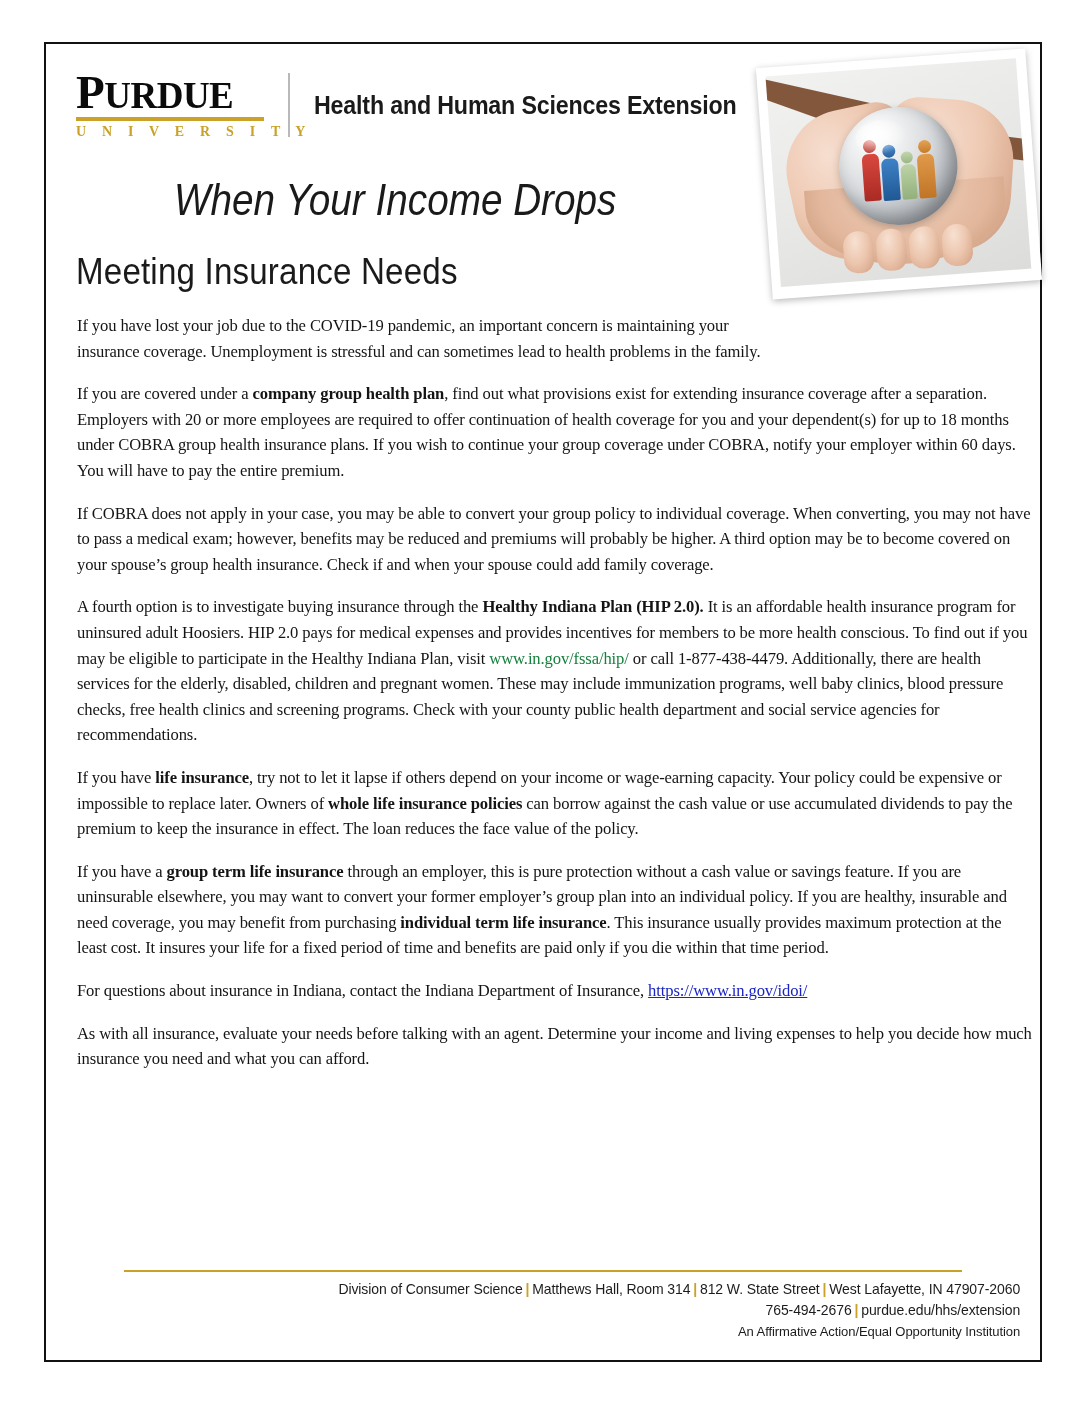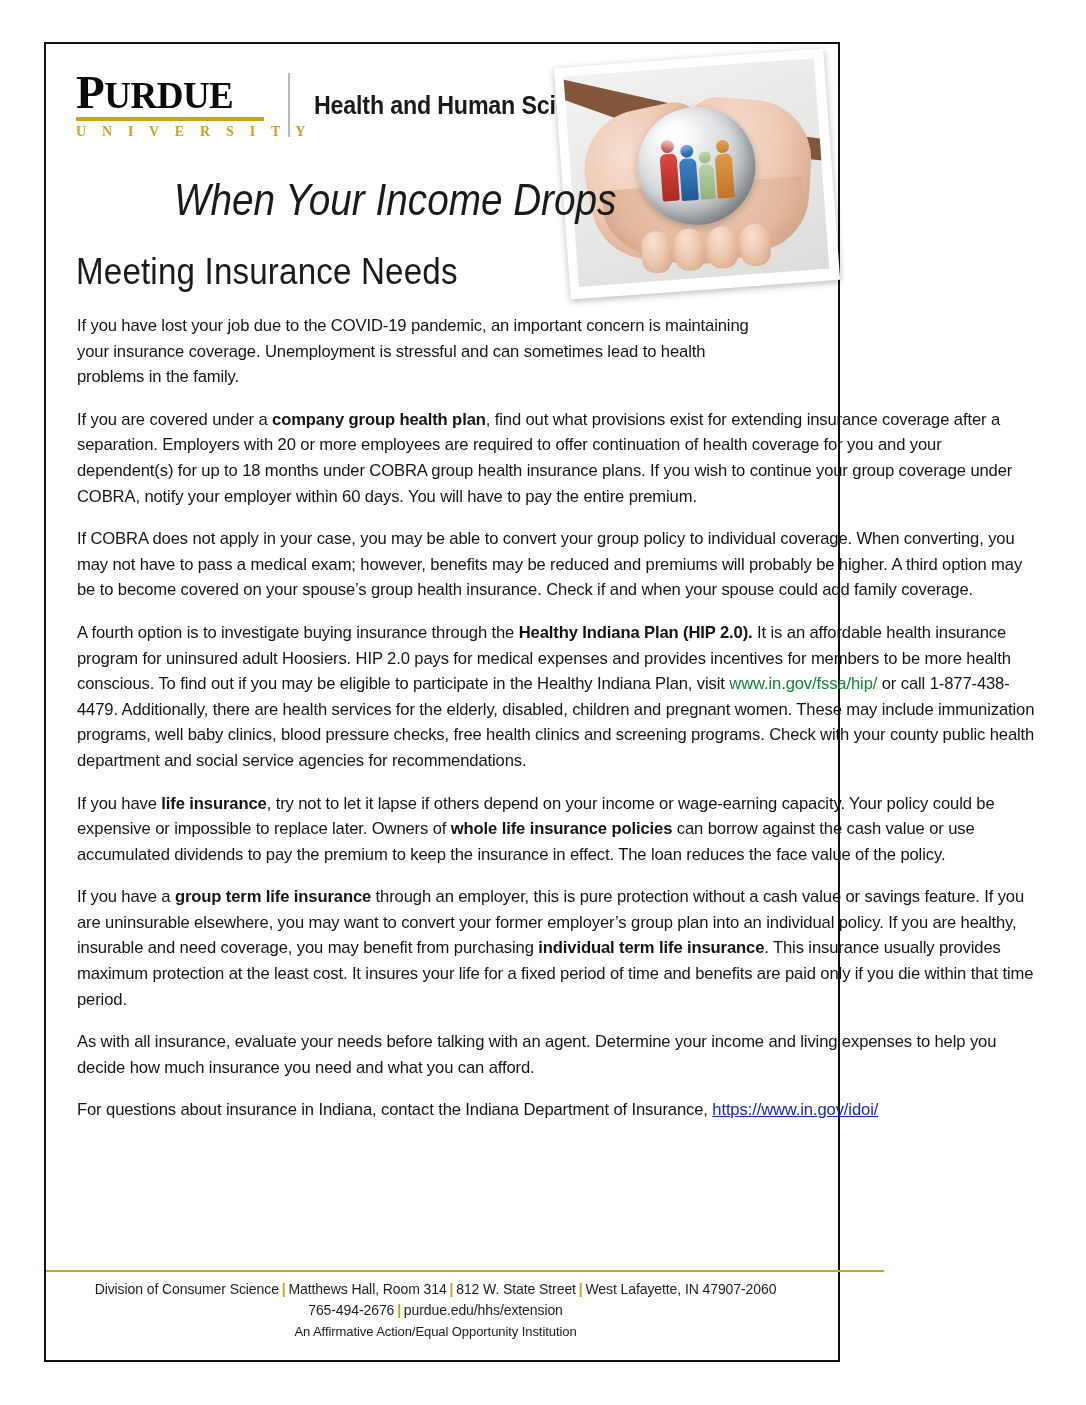--- a/index.html
+++ b/index.html
@@ -14,21 +14,21 @@
     color: #000000;
     position: relative;
     overflow: hidden;
   }
 
   
   .page-frame {
     position: absolute;
     left: 44px;
     top: 42px;
-    width: 796px;
+    width: 998px;
     height: 1320px;
     border: 2px solid #111111;
     box-sizing: border-box;
     background: #ffffff;
   }
 
   .page-inner {
     position: absolute;
     left: 0; top: 0; right: 0; bottom: 0;
     padding: 0;
@@ -246,21 +246,21 @@
     transform: scaleX(0.92);
     transform-origin: left center;
   }
 
   
   .body-copy {
     position: absolute;
     left: 31px;
     top: 269px;
     width: 958px;
-    font-family: Liberation Sans, sans-serif;
+    font-family: Liberation Serif, serif;
     font-size: 16.6px;
     line-height: 25.6px;
     color: #141414;
     letter-spacing: -0.12px;
   }
   .body-copy p {
     margin: 0 0 17px 0;
     text-align: left;
   }
   .narrow { width: 700px; }
@@ -271,23 +271,23 @@
   }
   a.link.underline {
     color: #1a24c4;
     text-decoration: underline;
   }
 
   
   .footer {
     position: absolute;
     left: 0;
-    right: 13px;
+    right: 0;
     bottom: 18px;
-    text-align: center;
+    text-align: right;
   }
   .footer-rule {
     width: 838px;
     height: 2px;
     background: #C9A227;
     margin: 0 auto 7px auto;
   }
   .footer-line {
     font-family: "Liberation Sans", sans-serif;
     font-size: 14.6px;
@@ -369,23 +369,23 @@
 
       <p>If COBRA does not apply in your case, you may be able to convert your group policy to individual coverage.  When converting, you may not have to pass a medical exam; however, benefits may be reduced and premiums will probably be higher. A third option may be to become covered on your spouse’s group health insurance.  Check if and when your spouse could add family coverage.</p>
 
       <p><span>A fourth option is to investigate buying insurance through the </span><b>Healthy Indiana Plan (HIP 2.0).</b><span> It is an affordable health insurance program for uninsured adult Hoosiers. HIP 2.0 pays for medical expenses and provides incentives for members to be more health conscious. To find out if you may be eligible to participate in the Healthy Indiana Plan, visit </span><a class="link" href="#">www.in.gov/fssa/hip/</a><span> or call 1-877-438-4479. Additionally, there are health services for the elderly, disabled, children and pregnant women.   These may include immunization programs, well baby clinics, blood pressure checks, free health clinics and screening programs.  Check with your county public health department and social service agencies for recommendations.</span></p>
 
       <p><span>If you have </span><b>life insurance</b><span>, try not to let it lapse if others depend on your income or wage-earning capacity.  Your policy could be expensive or impossible to replace later.  Owners of </span><b>whole life insurance policies</b><span> can borrow against the cash value or use accumulated dividends to pay the premium to keep the insurance in effect.  The loan reduces the face value of the policy.</span></p>
 
 
       <p><span>If you have a </span><b>group term life insurance</b><span> through an employer, this is pure protection without a cash value or savings feature.  If you are uninsurable elsewhere, you may want to convert your former employer’s group plan into an individual policy.  If you are healthy, insurable and need coverage, you may benefit from purchasing </span><b>individual term life insurance</b><span>.  This insurance usually provides maximum protection at the least cost.  It insures your life for a fixed period of time and benefits are paid only if you die within that time period.</span></p>
 
+      <p><span>For questions about insurance in Indiana, contact the Indiana Department of Insurance, </span><a class="link underline" href="#">https://www.in.gov/idoi/</a></p>
+
       <p>As with all insurance, evaluate your needs before talking with an agent.  Determine your income and living expenses to help you decide how much insurance you need and what you can afford.</p>
-
-      <p><span>For questions about insurance in Indiana, contact the Indiana Department of Insurance, </span><a class="link underline" href="#">https://www.in.gov/idoi/</a></p>
 
     </div>
 
     <div class="footer">
       <div class="footer-rule"></div>
       <div class="footer-line"><span>Division of Consumer Science</span><span class="sep">|</span><span>Matthews Hall, Room 314</span><span class="sep">|</span><span>812 W. State Street</span><span class="sep">|</span><span>West Lafayette, IN 47907-2060</span></div>
       <div class="footer-line"><span>765-494-2676</span><span class="sep">|</span><span>purdue.edu/hhs/extension</span></div>
       <div class="footer-line small">An Affirmative Action/Equal Opportunity Institution</div>
     </div>
 

